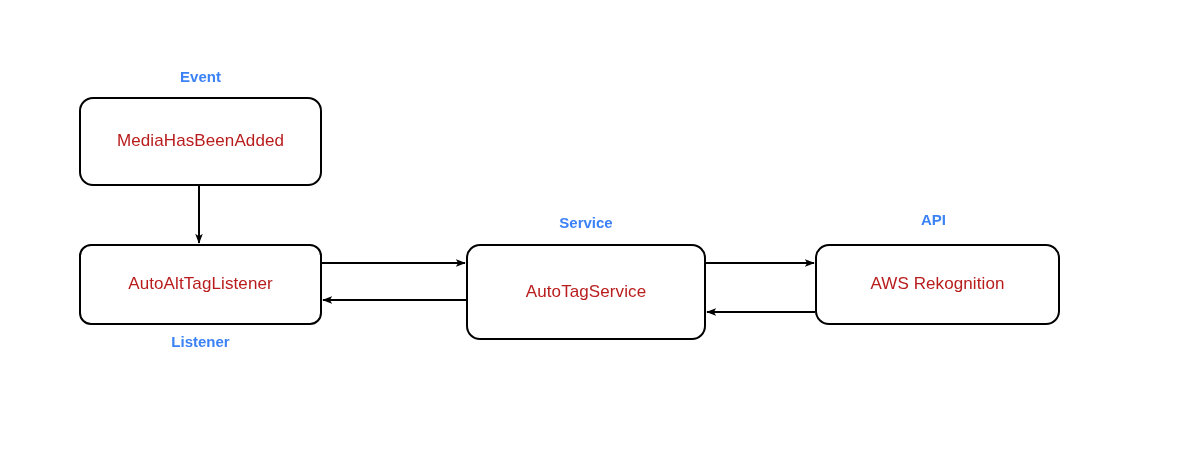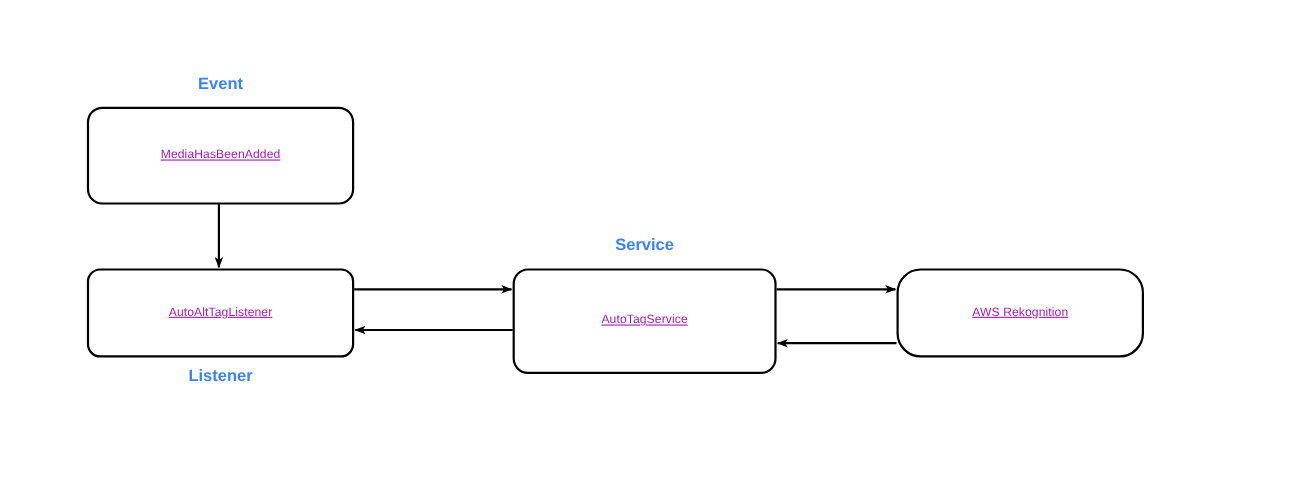--- a/index.html
+++ b/index.html
@@ -23,26 +23,25 @@
     border: 2px solid #000000;
     border-radius: 14px;
     background: #ffffff;
     display: flex;
     align-items: center;
     justify-content: center;
     z-index: 2;
   }
   .node-label {
     font-family: "Liberation Sans", sans-serif;
-    font-size: 11px;
-    color: #a21caf;
+    font-size: 17px;
+    color: #b91c1c;
     line-height: 1.2;
     white-space: nowrap;
     letter-spacing: 0.1px;
-    text-decoration: underline;
   }
   .group-label {
     position: absolute;
     font-family: "Liberation Sans", sans-serif;
     font-size: 15px;
     font-weight: bold;
     color: #3b82f6;
     white-space: nowrap;
     text-align: center;
     z-index: 3;
@@ -97,17 +96,18 @@
   <div class="node" style="left:79px; top:244px; width:243px; height:81px;border-radius:12px;">
     <span class="node-label">AutoAltTagListener</span>
   </div>
   <div class="group-label" style="left:466px; top:214px; width:240px;">Service</div>
 
   <div class="group-label" style="left:79px; top:333px; width:243px;">Listener</div>
   <div class="node" style="left:466px; top:244px; width:240px; height:96px;">
     <span class="node-label">AutoTagService</span>
   </div>
 
-  <div class="node" style="left:815px; top:244px; width:225px; height:81px;border-radius:22px;">
+  <div class="group-label" style="left:815px; top:211px; width:237px;">API</div>
+  <div class="node" style="left:815px; top:244px; width:245px; height:81px;">
     <span class="node-label">AWS Rekognition</span>
   </div>
 
 </div>
 
 </body></html>

